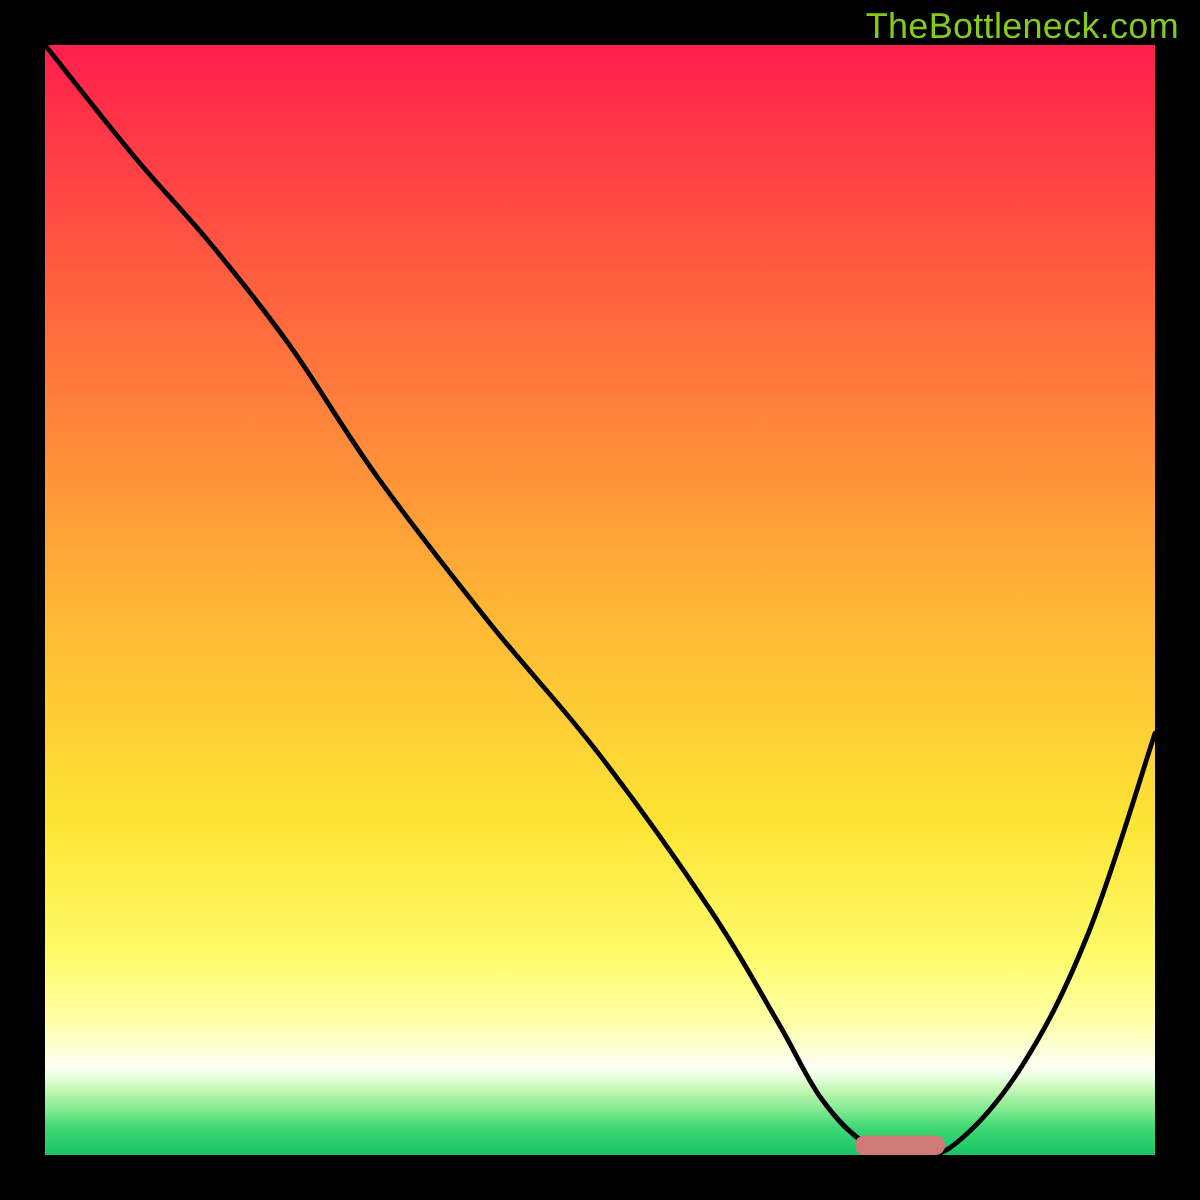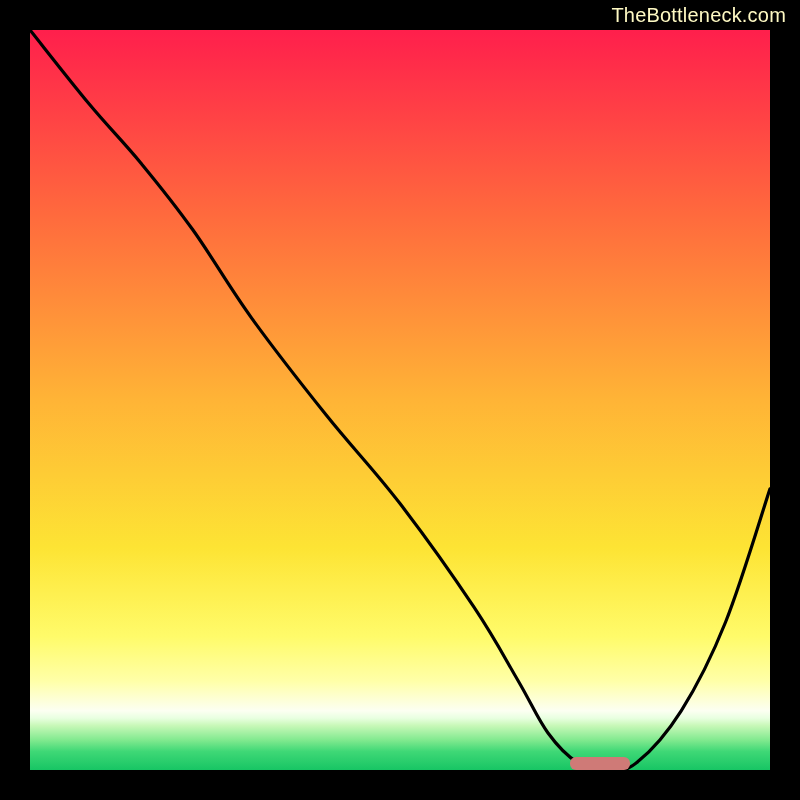--- a/index.html
+++ b/index.html
@@ -35,23 +35,23 @@
   }
   .marker {
     position: absolute;
     background: #cf7a77;
     border-radius: 6px;
   }
   .watermark {
     position: absolute;
     top: 4px;
     right: 14px;
-    color: #fef9c3;
+    color: #84cc16;
     font-family: Arial, Helvetica, sans-serif;
-    font-size: 20px;
+    font-size: 24px;
     font-weight: 500;
     letter-spacing: 0.2px;
   }
 </style>
 </head>
 <body>
 
 <div class="outer">
 
   <div class="plot">

